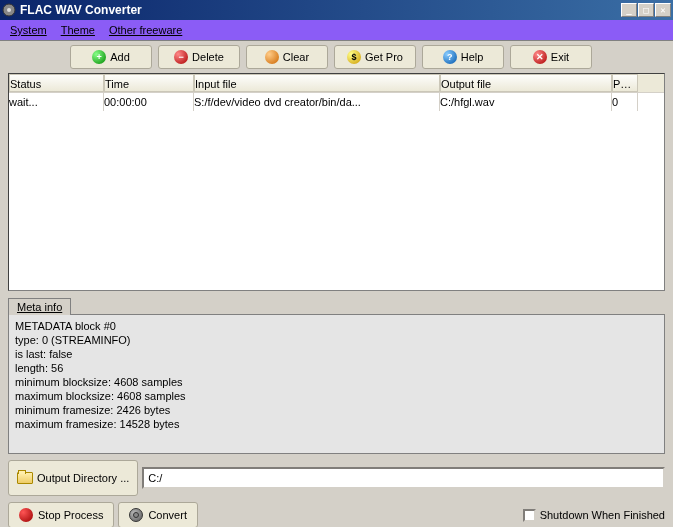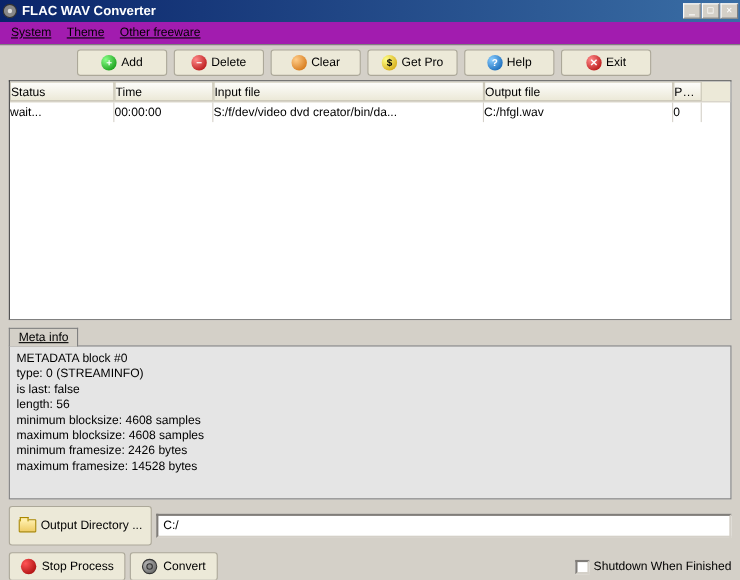--- a/index.html
+++ b/index.html
@@ -2,21 +2,21 @@
 <html><head>
 <meta charset="utf-8">
 <style>
 * { box-sizing: border-box; margin: 0; padding: 0; }
 body { font-family: Tahoma, Arial, sans-serif; font-size: 11px; background: #d4d0c8; width: 673px; height: 527px; overflow: hidden; }
 .titlebar { background: linear-gradient(to right, #0a246a, #3a6ea5); height: 20px; display: flex; align-items: center; padding: 0 2px; color: white; font-weight: bold; }
 .titlebar-icon { width: 14px; height: 14px; margin-right: 4px; display: inline-flex; }
 .titlebar-text { flex: 1; font-size: 12px; }
 .titlebar-btns { display: flex; gap: 1px; }
 .titlebar-btn { width: 16px; height: 14px; background: #d4d0c8; border: 1px solid #808080; border-top-color: #fff; border-left-color: #fff; display: flex; align-items: center; justify-content: center; font-size: 9px; font-family: monospace; cursor: pointer; }
-.menubar { background: #a21caf; padding: 2px 4px; display: flex; gap: 2px; border-bottom: 1px solid #808080; }
+.menubar { background: #8b5cf6; padding: 2px 4px; display: flex; gap: 2px; border-bottom: 1px solid #808080; }
 .menu-item { padding: 2px 6px; cursor: pointer; text-decoration: underline; color: #000; }
 .toolbar { padding: 4px 8px 4px 70px; display: flex; gap: 6px; }
 .tbtn { width: 82px; height: 24px; background: #ece9d8; border: 1px solid #aca899; border-radius: 3px; display: flex; align-items: center; justify-content: center; gap: 4px; cursor: pointer; font-size: 11px; }
 .icon-circle { width: 14px; height: 14px; border-radius: 50%; display: inline-flex; align-items: center; justify-content: center; font-size: 9px; color: white; font-weight: bold; }
 .ic-green { background: radial-gradient(circle at 30% 30%, #8f8, #080); }
 .ic-red { background: radial-gradient(circle at 30% 30%, #f88, #a00); }
 .ic-orange { background: radial-gradient(circle at 30% 30%, #fc8, #c60); }
 .ic-yellow { background: radial-gradient(circle at 30% 30%, #ff8, #c90); color:#000; }
 .ic-blue { background: radial-gradient(circle at 30% 30%, #8cf, #05a); }
 .main-panel { margin: 0 8px; border: 1px solid #808080; border-top-color:#404040; border-left-color:#404040; background: white; height: 218px; overflow: hidden; }

